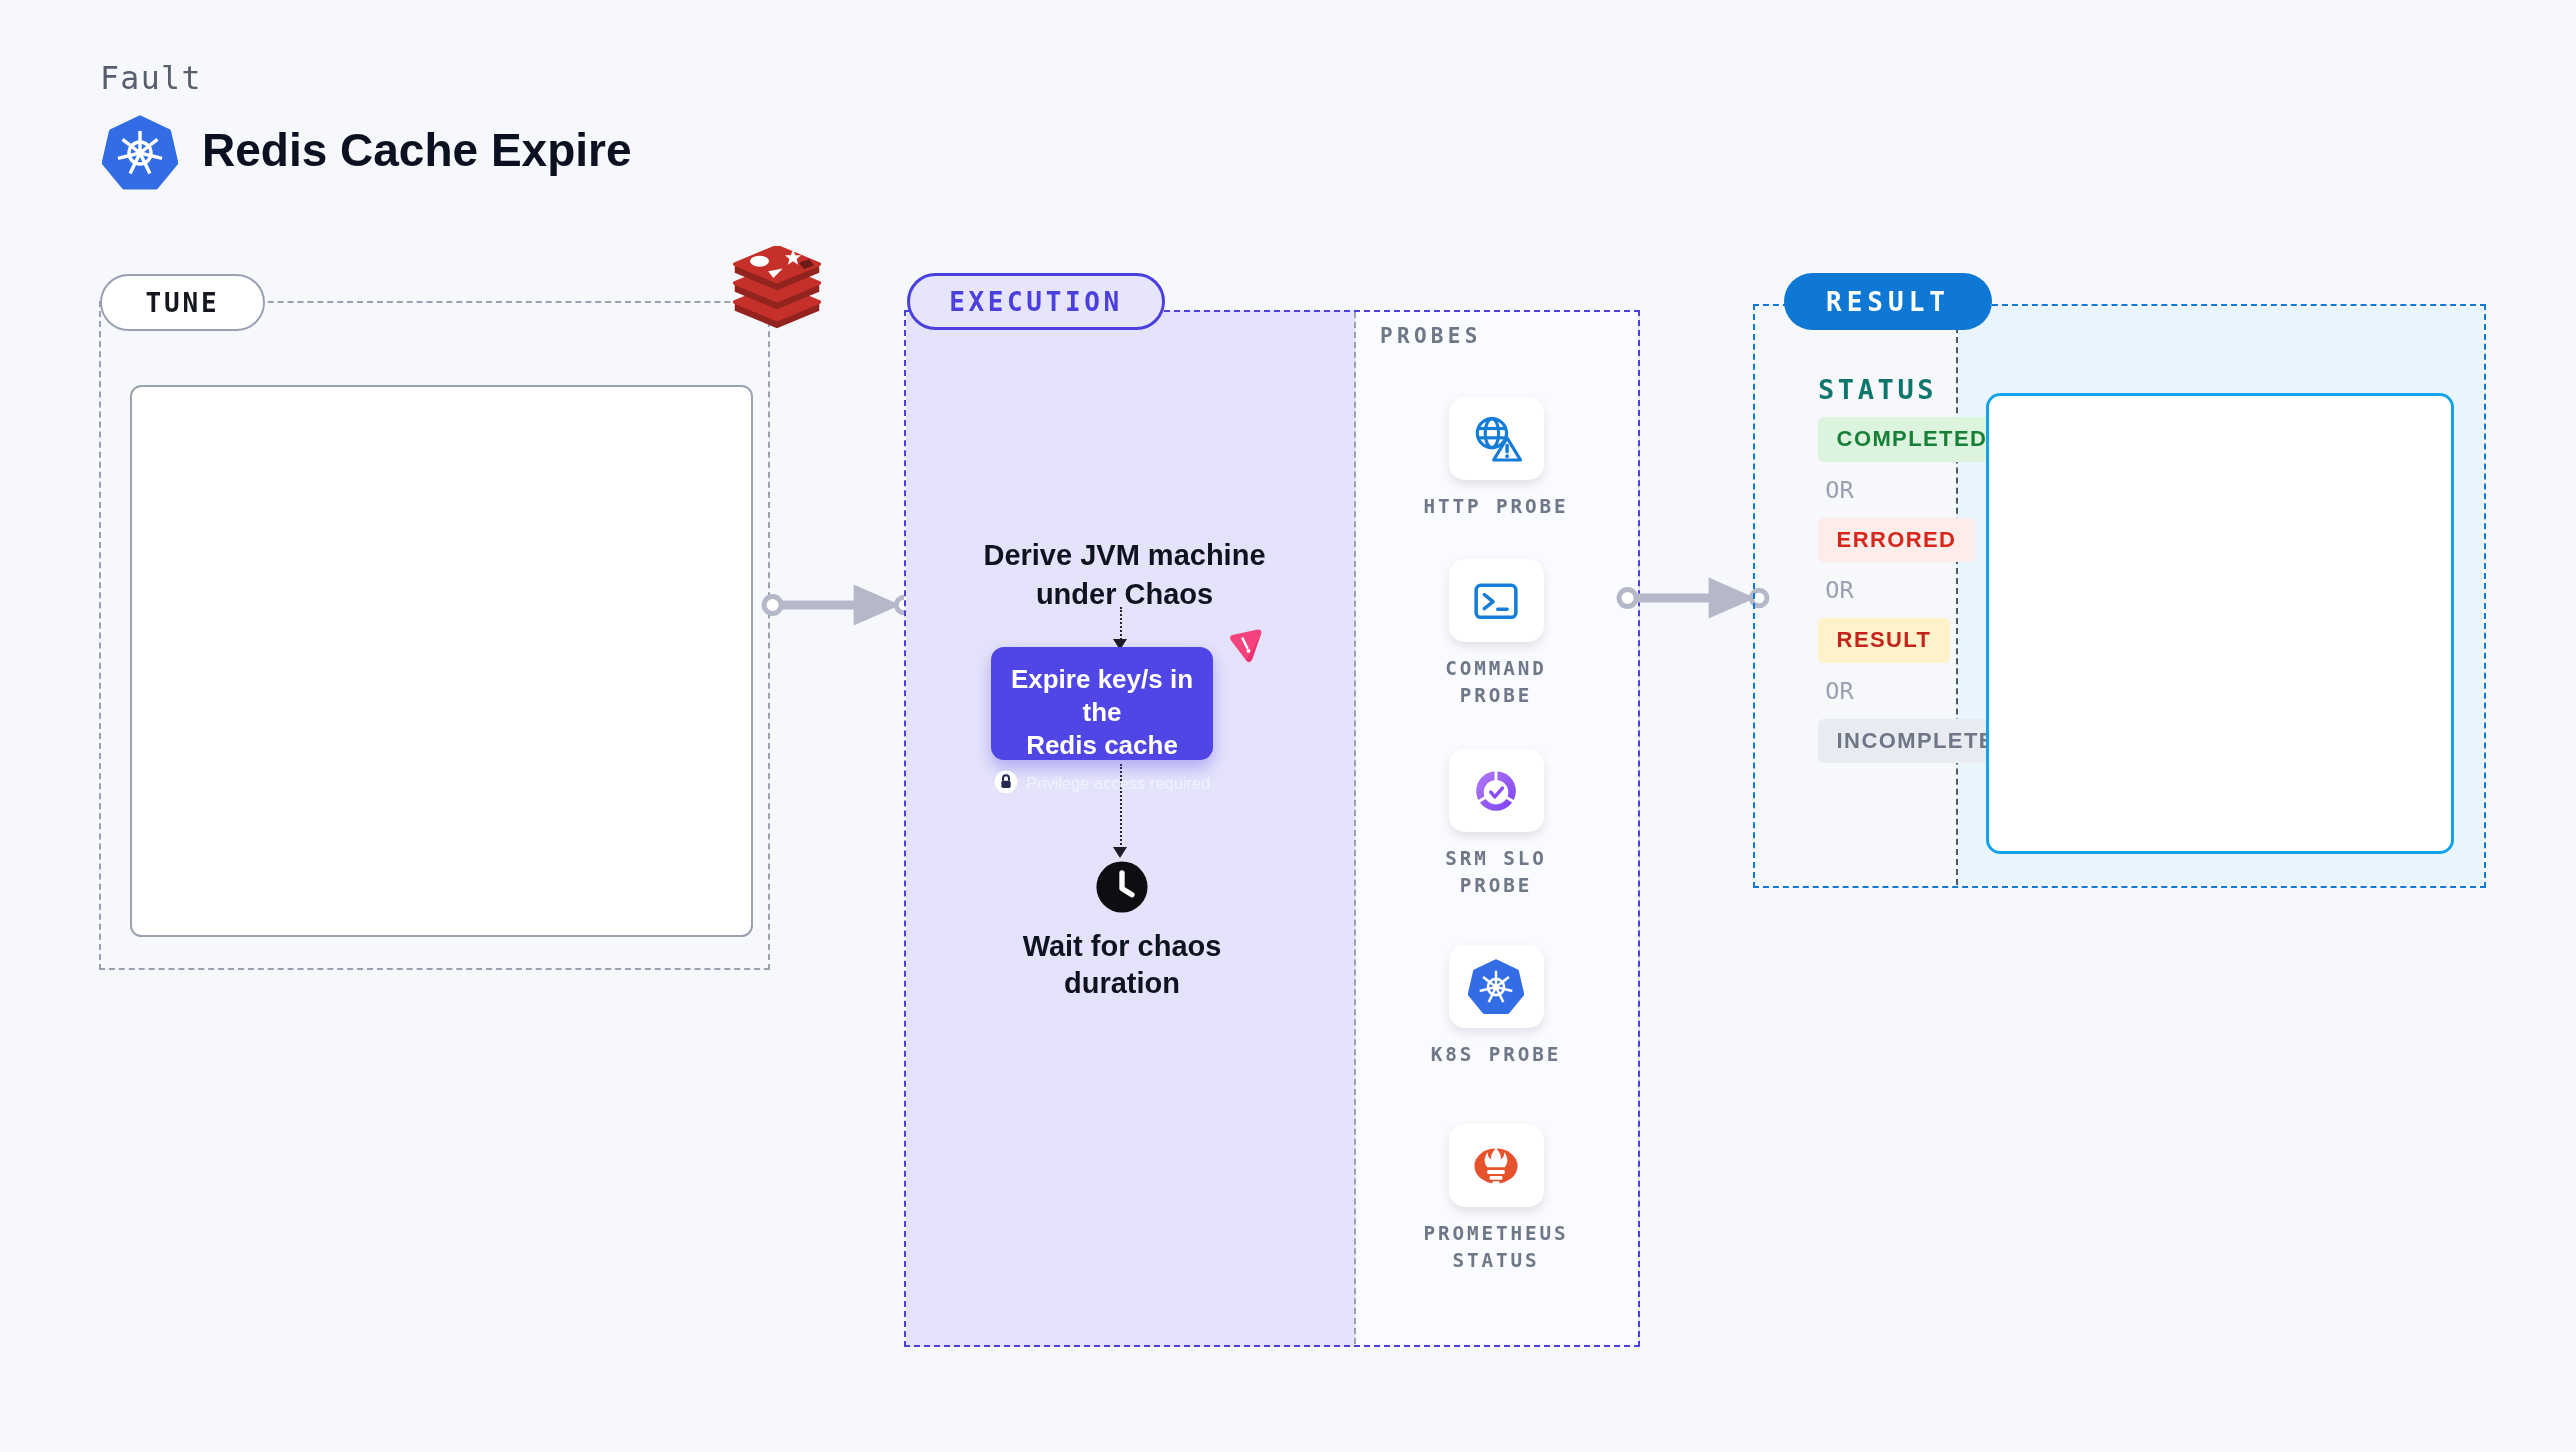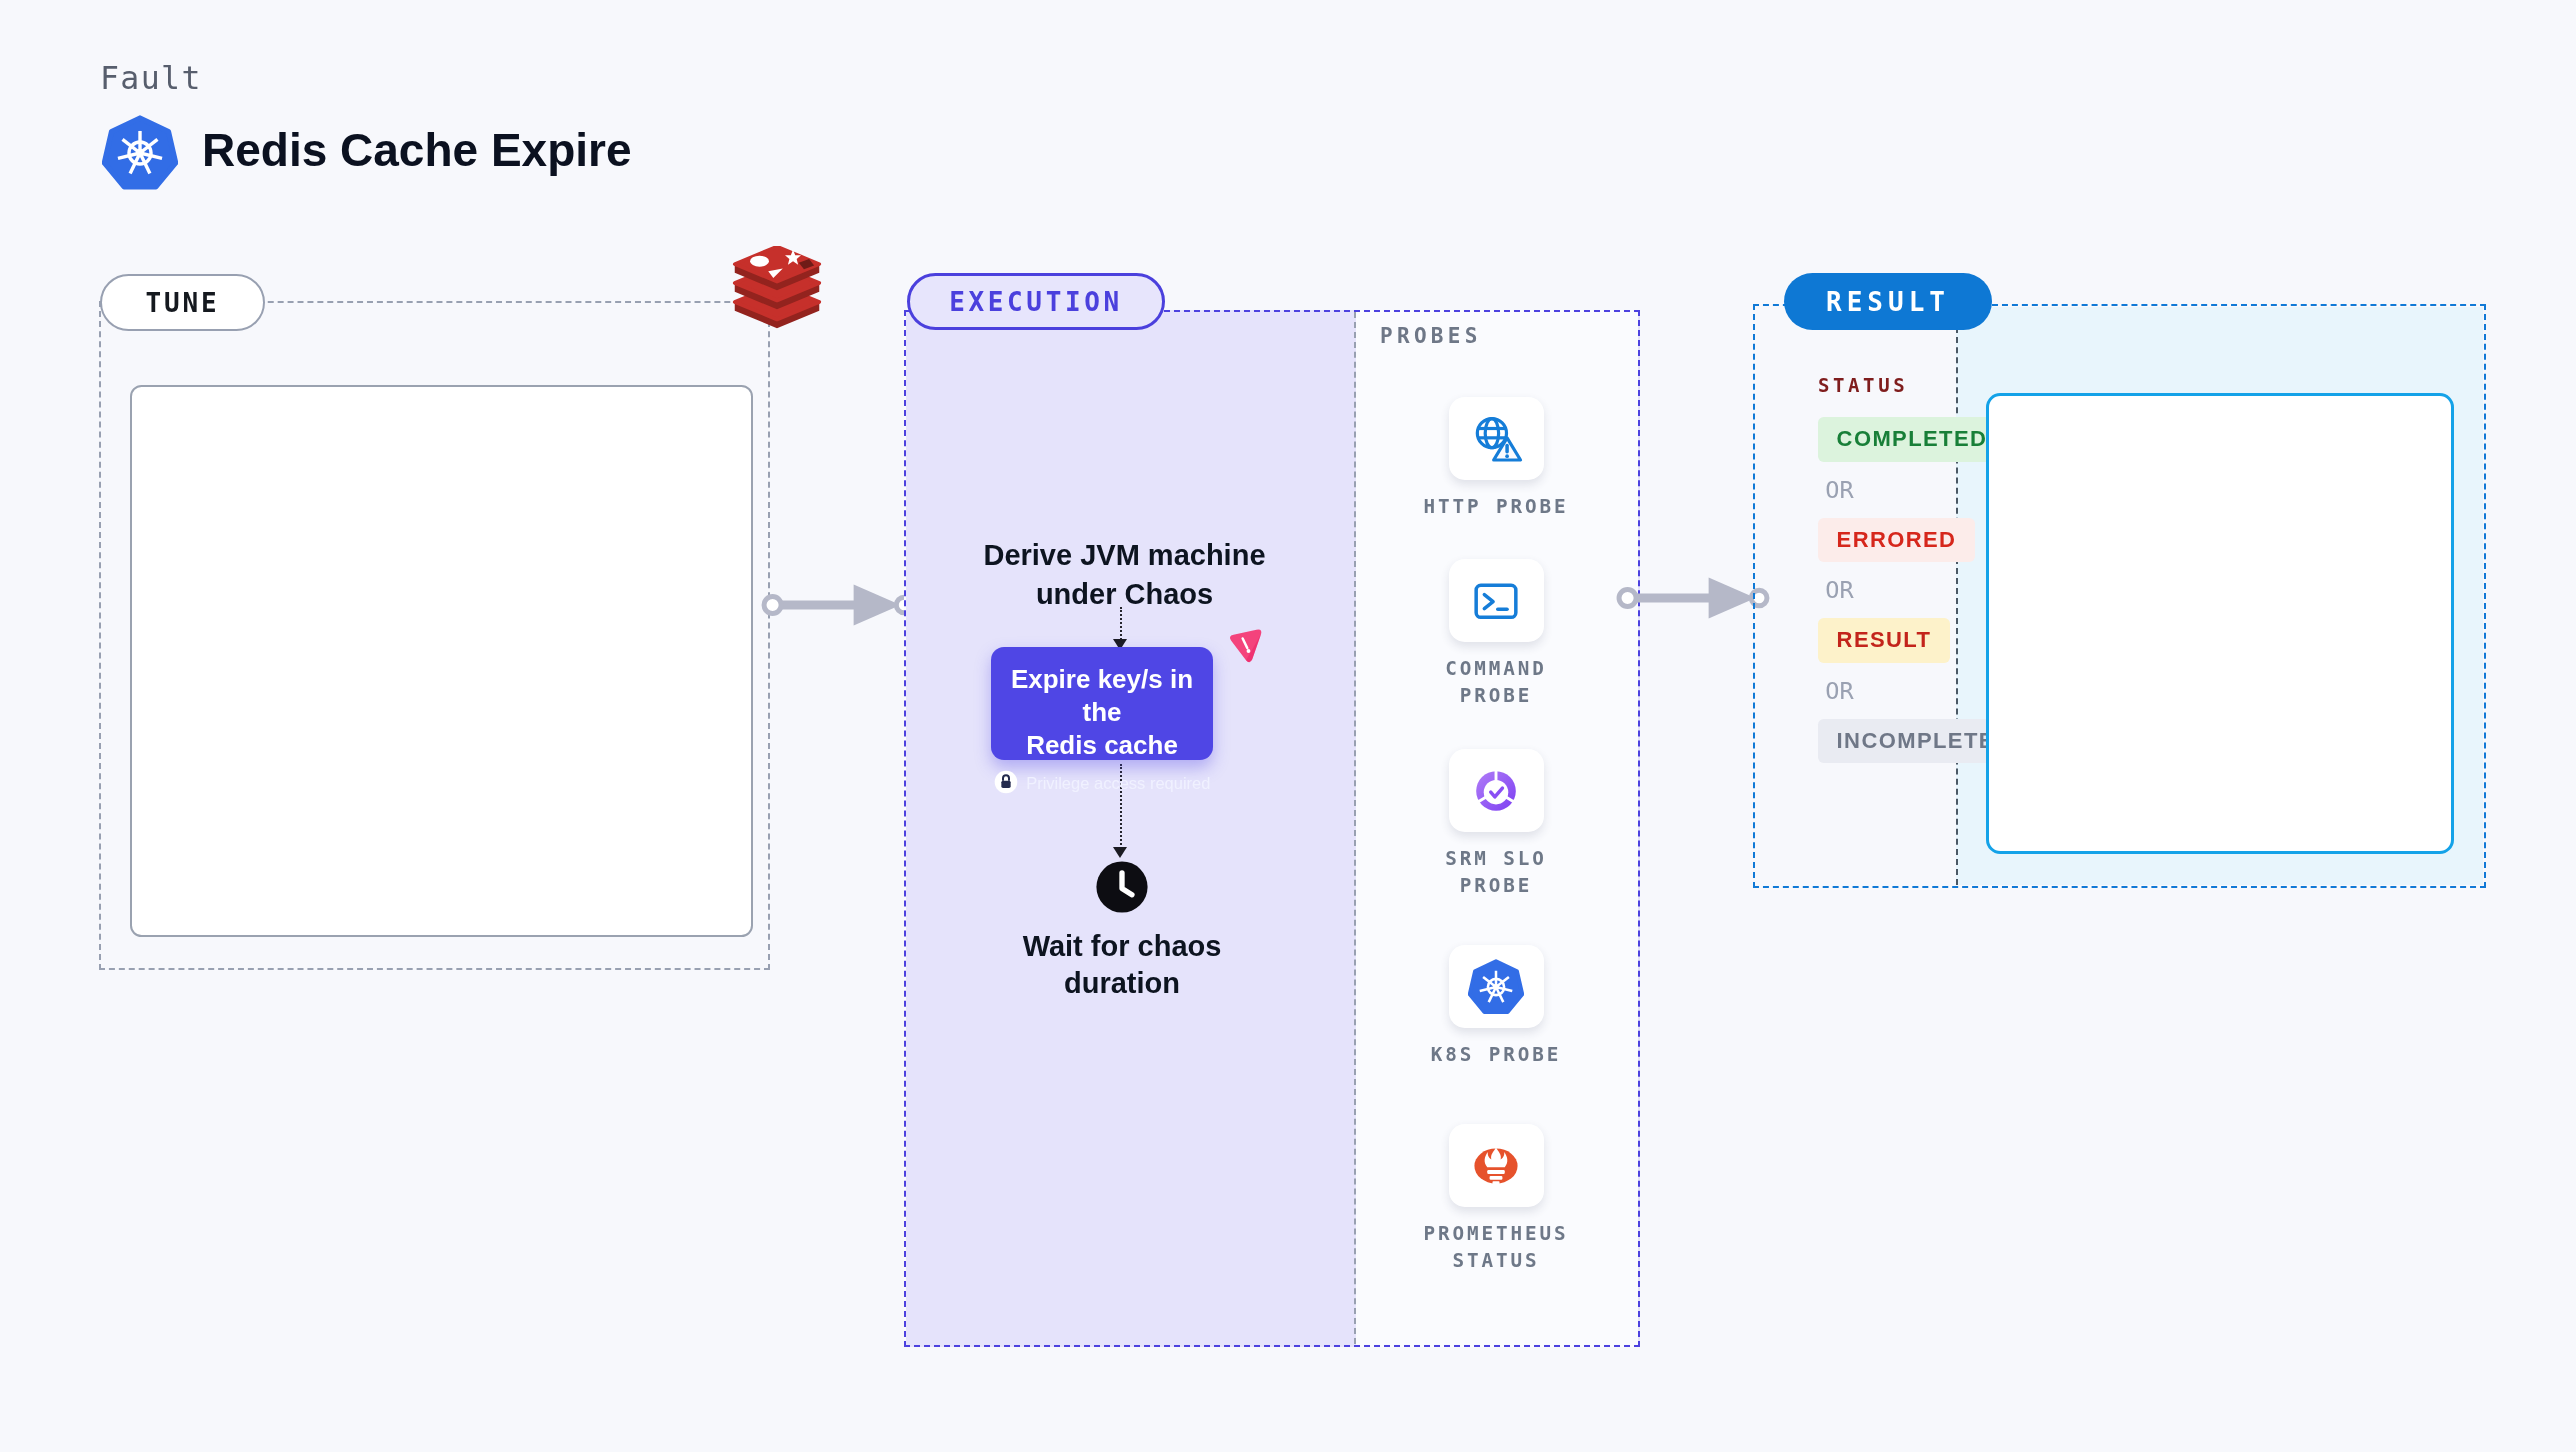--- a/index.html
+++ b/index.html
@@ -73,21 +73,21 @@
               box-shadow:0 4.3px 10px rgba(40,50,80,.12);display:flex;align-items:center;justify-content:center;}
   .probe-card svg{width:56px;height:56px;}
   .probe-label{margin-top:13px;font-size:19.3px;font-weight:bold;letter-spacing:2.9px;color:#6e7888;
                text-align:center;line-height:27px;max-width:186px;}
 
   
   .result-box{left:1753px;top:304px;width:733px;height:584px;border:2.9px dashed #1079d6;box-sizing:border-box;}
   .result-pill{left:1784px;top:273px;width:208px;background:#0e78d4;color:#ffffff;letter-spacing:5px;}
   .result-panel{left:1956px;top:307px;width:527px;height:578px;background:#e8f5fc;
                 border-left:2.1px dashed #4b5865;box-sizing:border-box;}
-  .status-label{left:1818px;top:374px;font-size:19px;font-weight:bold;letter-spacing:3.6px;color:#7f1d1d;}
+  .status-label{left:1818px;top:374px;font-size:27px;font-weight:bold;letter-spacing:3.6px;color:#0f766e;}
   .status-list{left:1818px;top:417px;display:flex;flex-direction:column;align-items:flex-start;gap:14px;}
   .badge{font-family:"Liberation Sans","DejaVu Sans",sans-serif;font-size:22px;font-weight:bold;
          letter-spacing:1.4px;padding:9.3px 18.6px;border-radius:5.7px;}
   .or{font-size:23.6px;color:#9aa1b2;padding-left:7.2px;}
 
   
   .out-card{left:1986px;top:393px;width:468px;height:461px;background:#ffffff;border:3.6px solid #14a2e8;
             border-radius:14.3px;box-sizing:border-box;z-index:3;}
   .out-header{left:2007px;top:413px;width:428px;height:76px;background:#d8d8e2;border-radius:5.7px;
               display:flex;align-items:center;justify-content:center;font-size:30px;font-weight:bold;color:#6b7280;}

